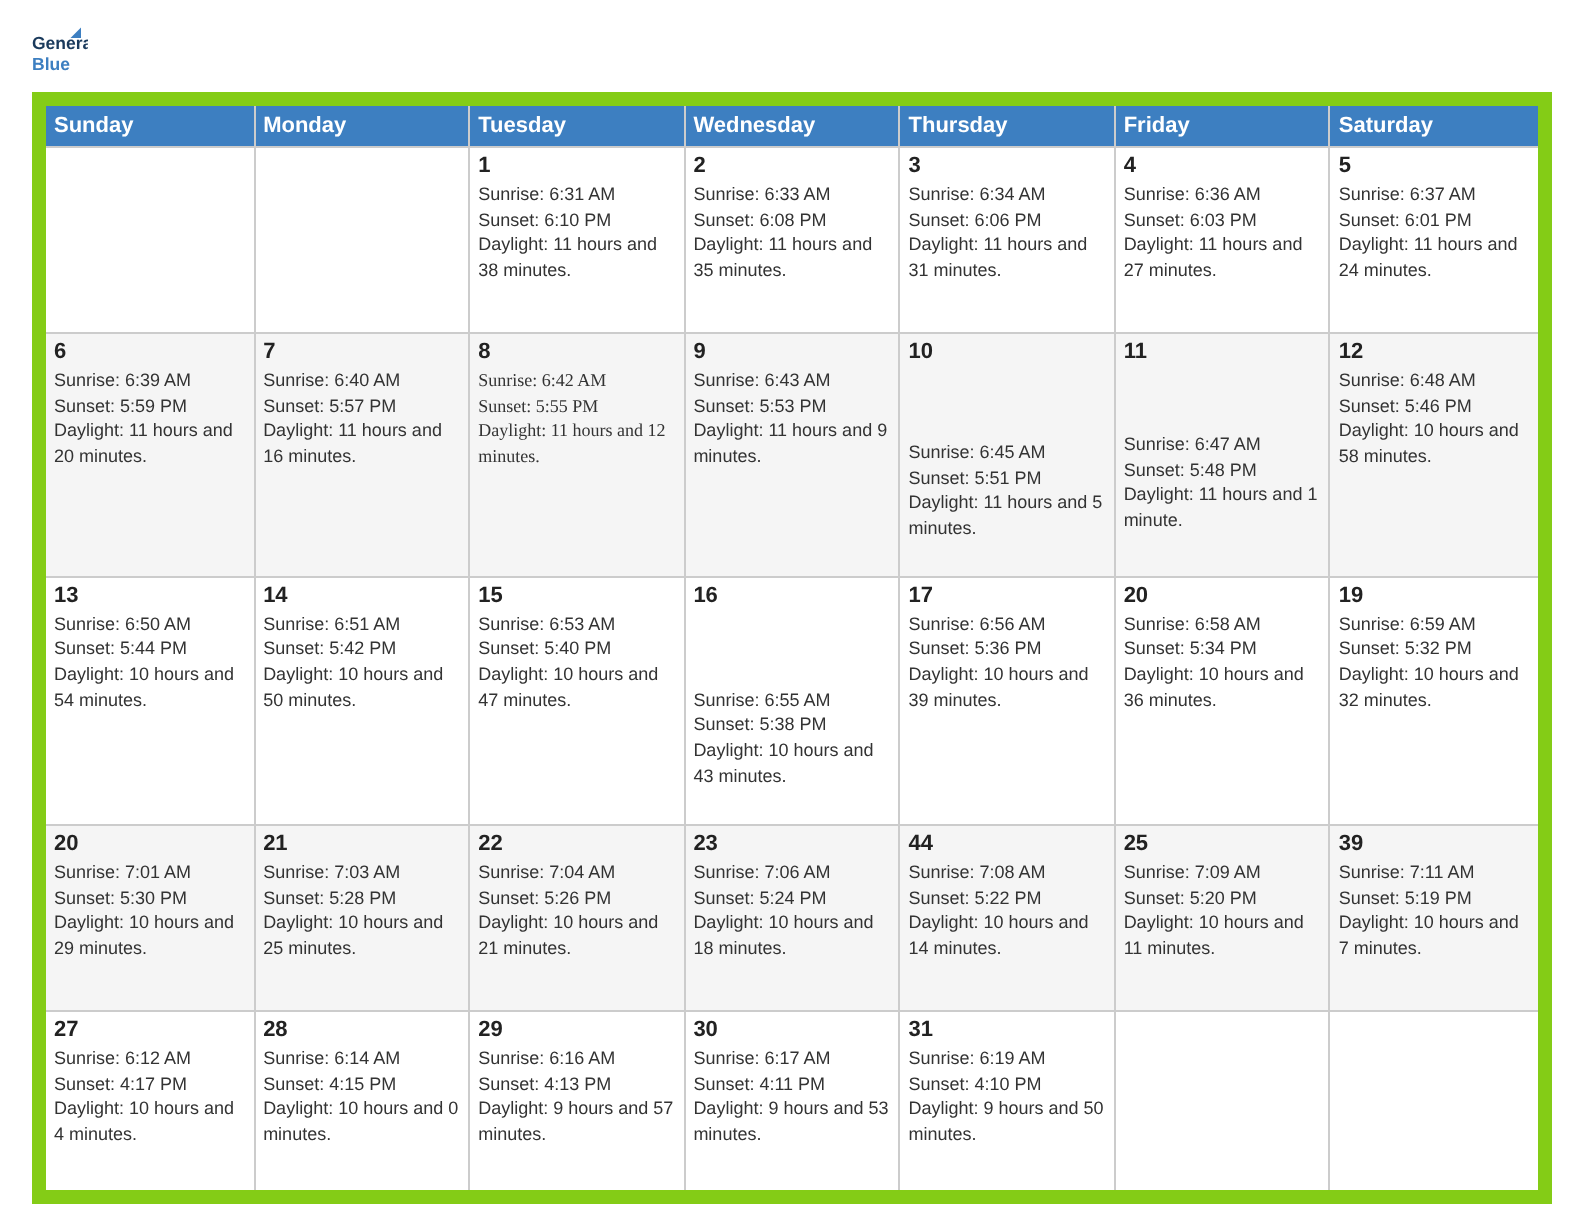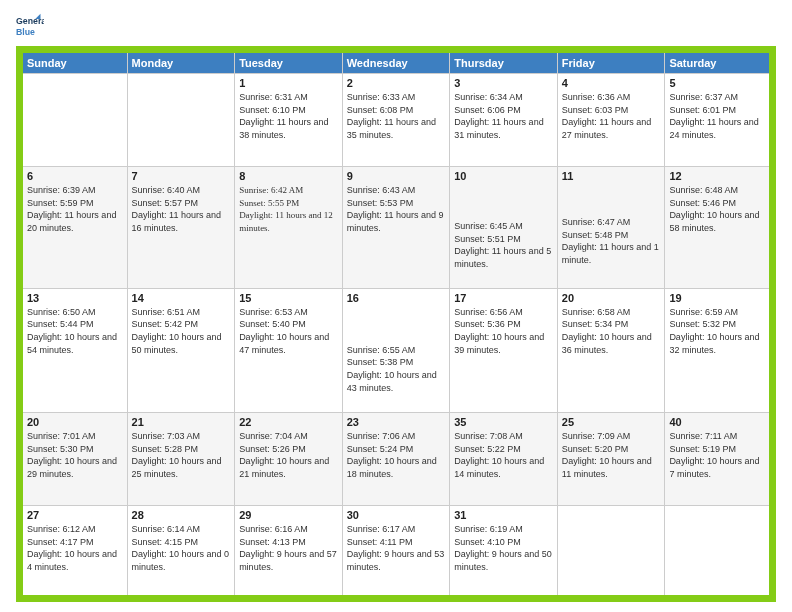--- a/index.html
+++ b/index.html
@@ -269,33 +269,33 @@
 Sunset: 5:26 PM
 Daylight: 10 hours and 21 minutes.</div>
           </td>
           <td>
             <span class="day-num">23</span>
             <div class="day-info" style="white-space: pre-line;">Sunrise: 7:06 AM
 Sunset: 5:24 PM
 Daylight: 10 hours and 18 minutes.</div>
           </td>
           <td>
-            <span class="day-num">35</span>
+            <span class="day-num">44</span>
             <div class="day-info" style="white-space: pre-line;">Sunrise: 7:08 AM
 Sunset: 5:22 PM
 Daylight: 10 hours and 14 minutes.</div>
           </td>
           <td>
             <span class="day-num">25</span>
             <div class="day-info" style="white-space: pre-line;">Sunrise: 7:09 AM
 Sunset: 5:20 PM
 Daylight: 10 hours and 11 minutes.</div>
           </td>
           <td>
-            <span class="day-num">40</span>
+            <span class="day-num">39</span>
             <div class="day-info" style="white-space: pre-line;">Sunrise: 7:11 AM
 Sunset: 5:19 PM
 Daylight: 10 hours and 7 minutes.</div>
           </td>
         </tr>
         <tr>
           <td>
             <span class="day-num">27</span>
             <div class="day-info" style="white-space: pre-line;">Sunrise: 6:12 AM
 Sunset: 4:17 PM

